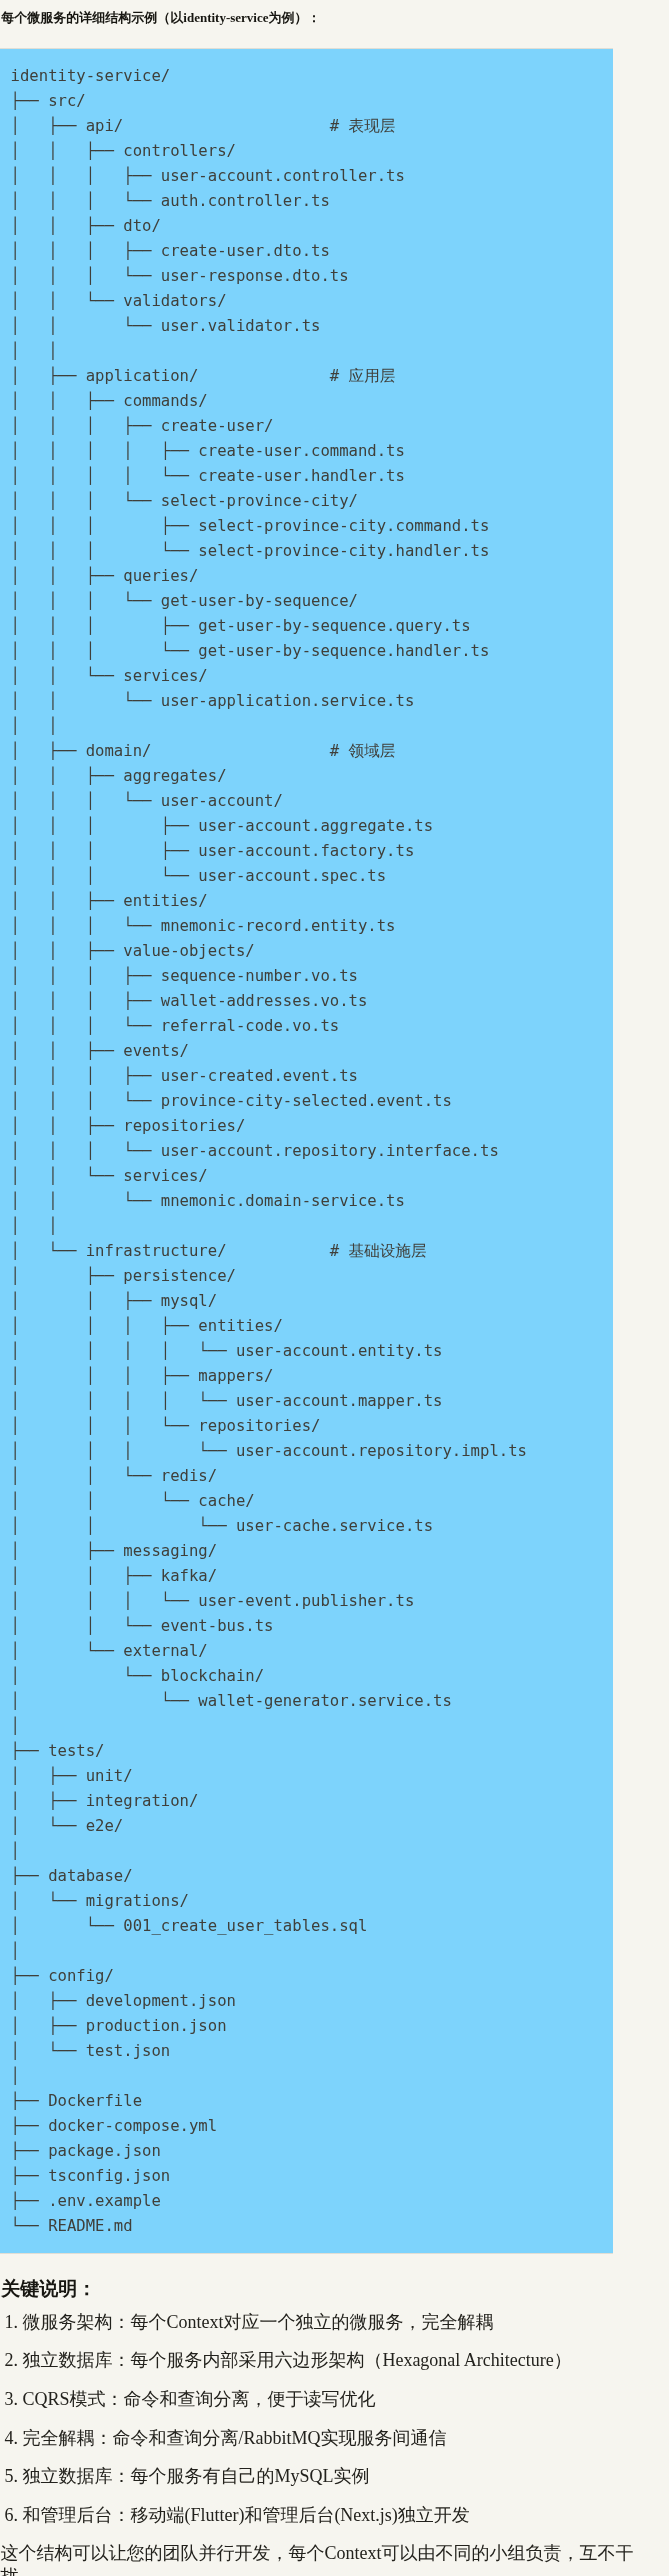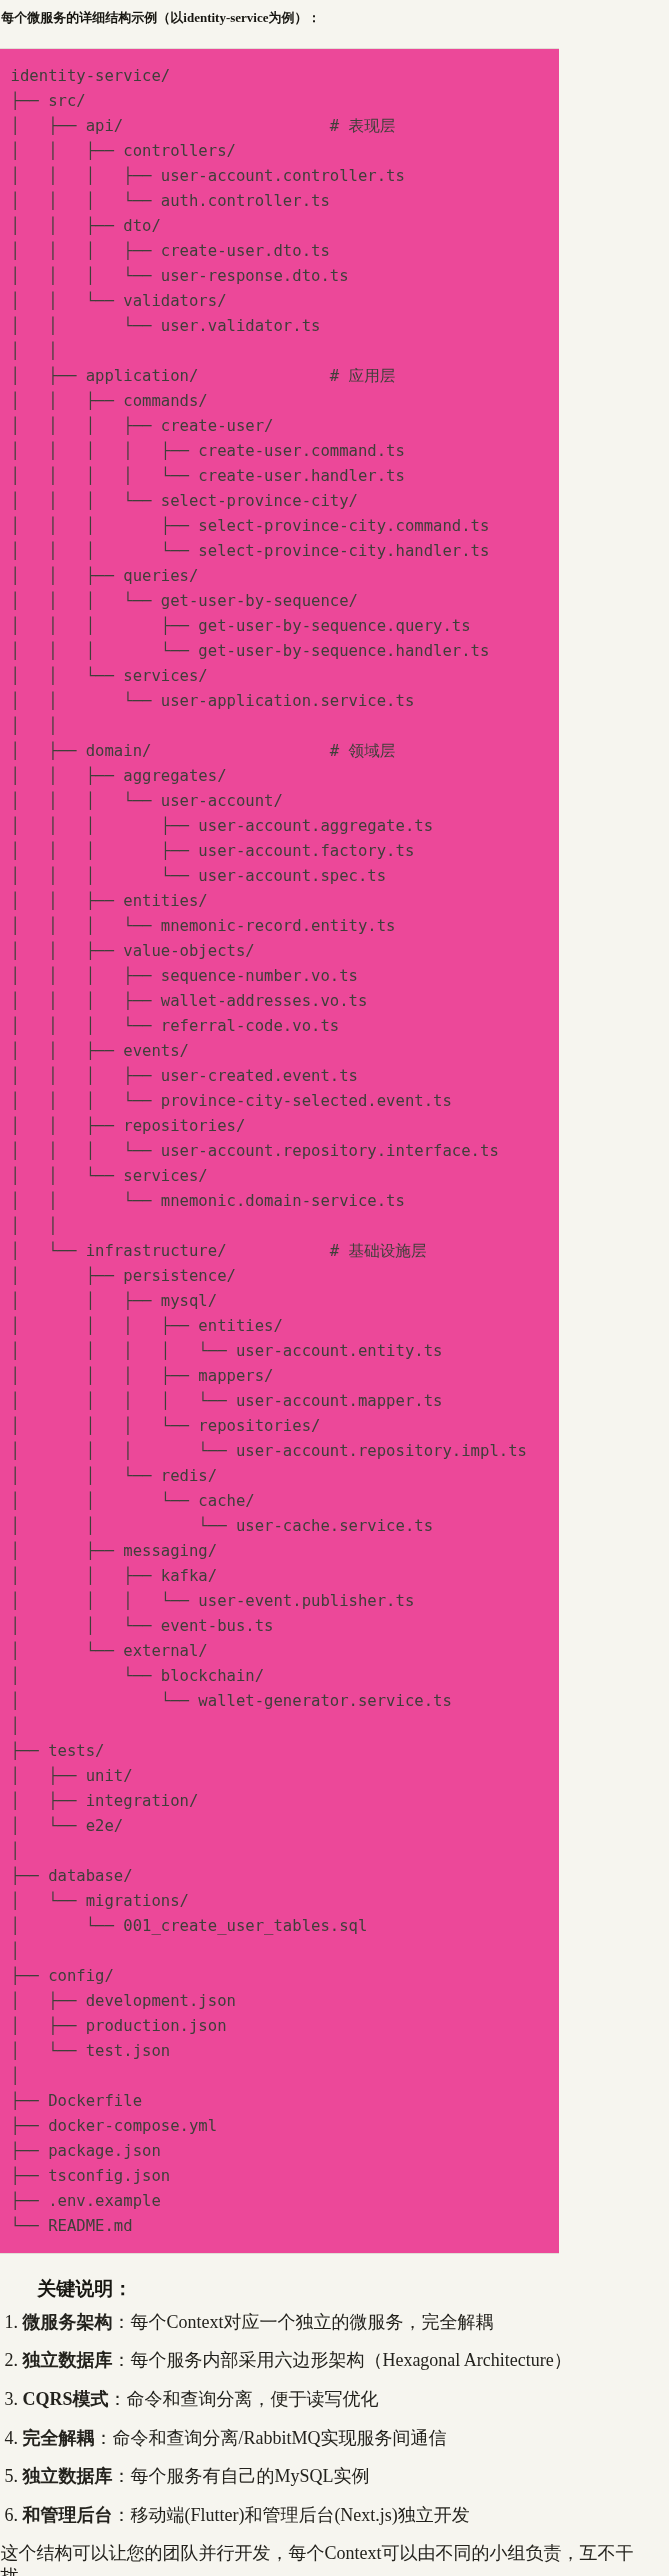--- a/index.html
+++ b/index.html
@@ -15,53 +15,52 @@
   .page-title {
     font-size: 13px;
     font-weight: 700;
     color: #171611;
     line-height: 1.5;
     padding: 8.1px 6.3px 7.5px 1.3px;
     height: 48px;
     font-family: "Liberation Serif", serif;
   }
   .code-block {
-    background: #ec4899;
+    background: #7dd3fc;
     border-top: 1.3px solid #E0DED5;
     border-bottom: 1.3px solid #E0DED5;
-    width: 559px;
+    width: 613px;
     padding: 15px 0 13.8px 10.6px;
     overflow: hidden;
   }
   .code-block pre {
     margin: 0;
     font-family: "DejaVu Sans Mono", monospace;
     font-size: 15.6px;
     line-height: 25px;
     color: #3F3F3A;
     white-space: pre;
   }
   .notes {
     padding: 0 6.3px 0 0;
   }
   .notes-heading {
     font-size: 19px;
     font-weight: 700;
     color: #171611;
     margin: 21px 0 7.5px 1.3px;
     line-height: 1.5;
-    padding-left: 36px;
   }
   .note-item {
     font-size: 18px;
     line-height: 23px;
     margin: 0 0 15.6px 4.4px;
   }
   .note-number { font-weight: 400; }
-  .note-label { font-weight: 700; margin-top: 40px; }
+  .note-label { font-weight: 400; margin-top: 40px; }
   .note-text { font-weight: 400; }
   .closing-paragraph {
     font-size: 18px;
     line-height: 23px;
     margin: 15.6px 0 0 0;
     padding-left: 0.6px;
   }
 </style>
 </head>
 <body>

